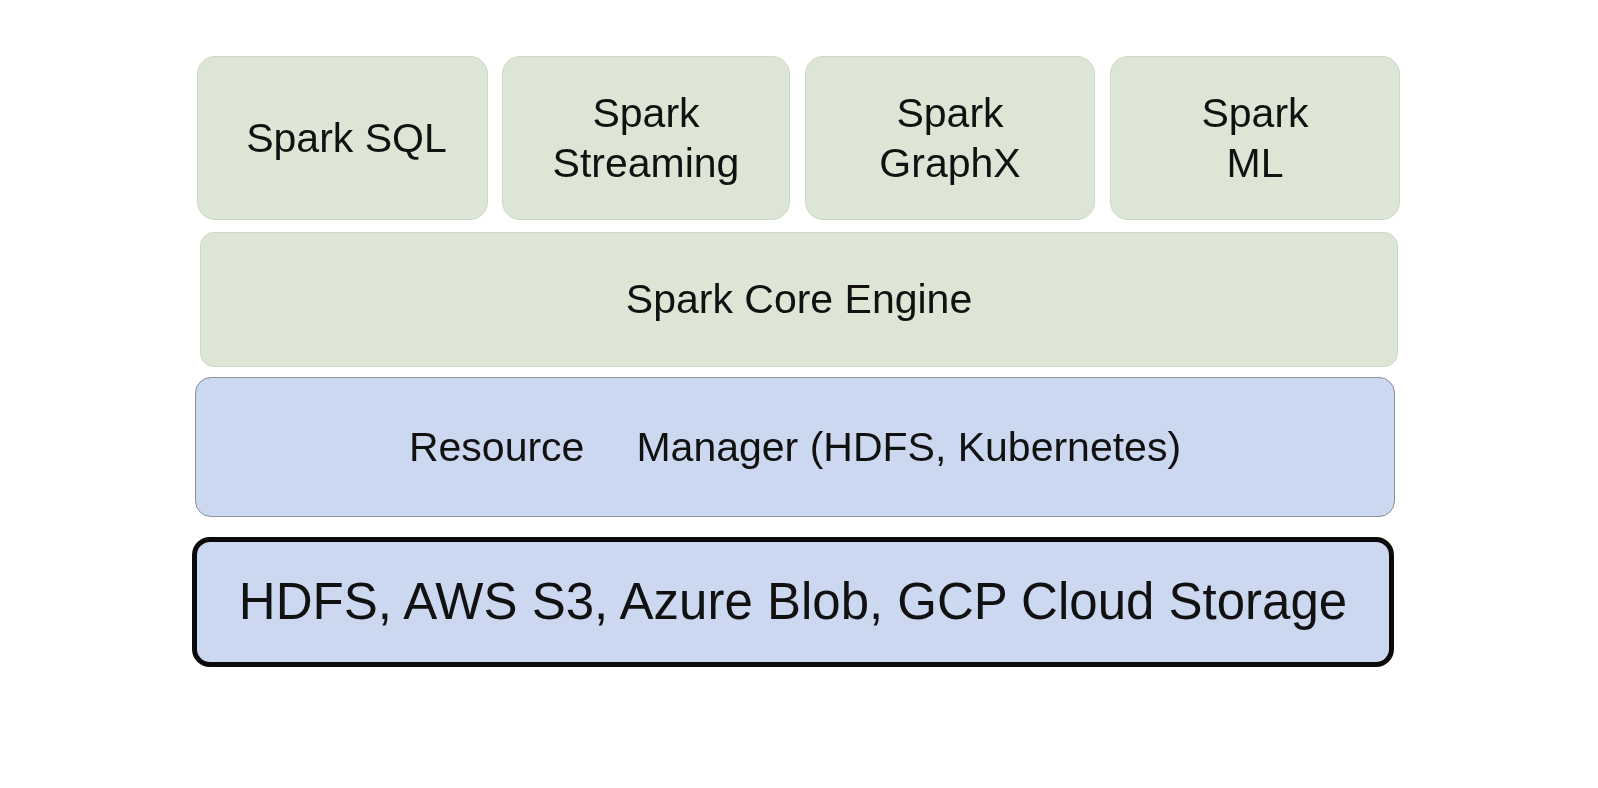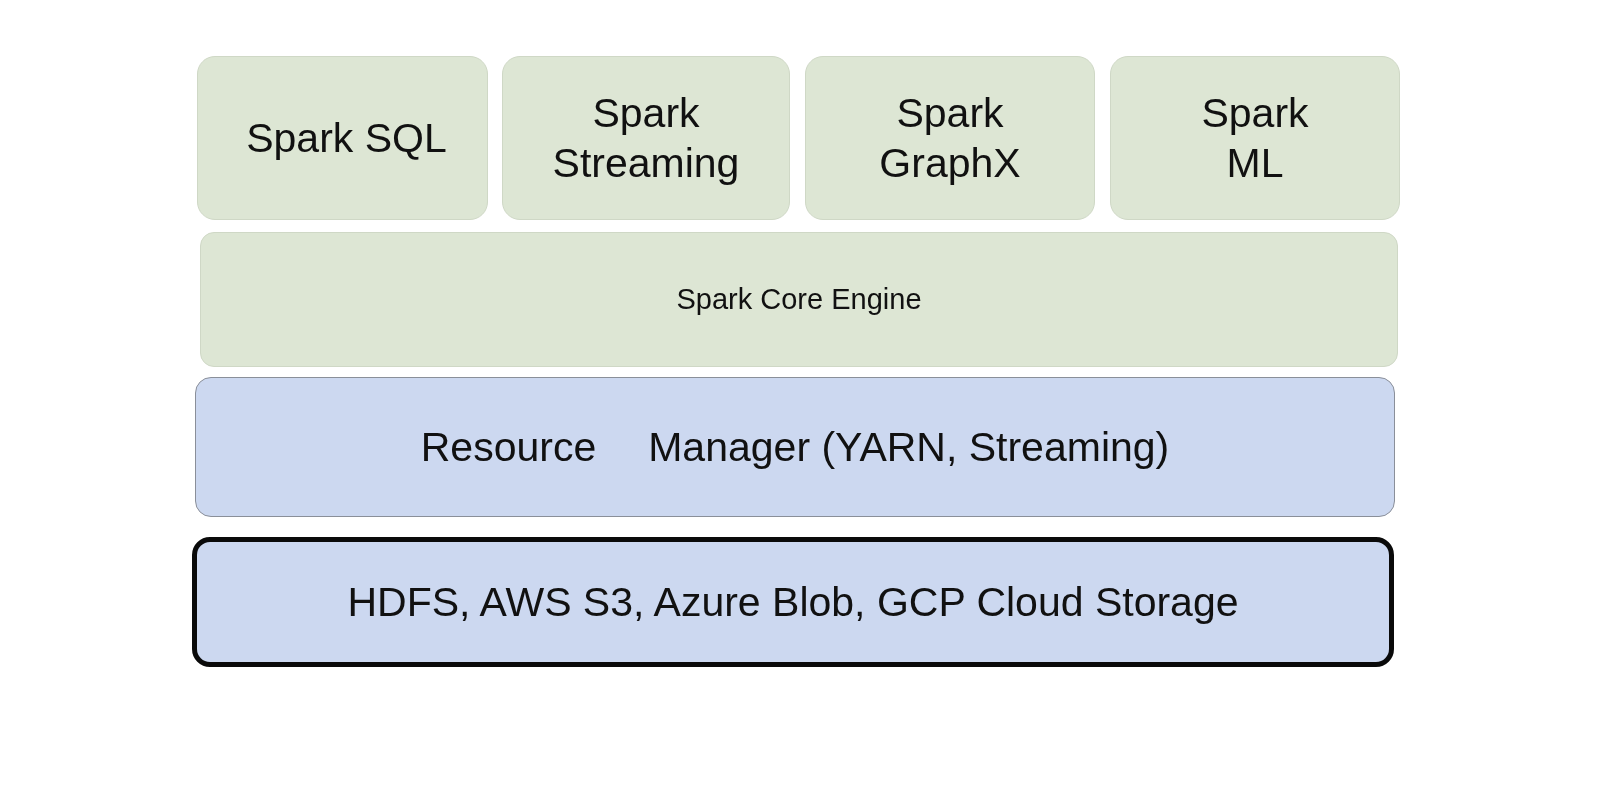--- a/index.html
+++ b/index.html
@@ -49,21 +49,21 @@
 
   
   .core-band {
     left: 200px;
     top: 232px;
     width: 1198px;
     height: 135px;
     background: #dde6d4;
     border: 1px solid #cfd8c6;
     border-radius: 14px;
-    font-size: 29px;
+    font-size: 41px;
   }
 
   
   .rm-band {
     left: 195px;
     top: 377px;
     width: 1200px;
     height: 140px;
     background: #ccd8f0;
     border: 1.5px solid #8a8f99;
@@ -75,21 +75,21 @@
 
   
   .storage-band {
     left: 192px;
     top: 537px;
     width: 1202px;
     height: 130px;
     background: #ccd8f0;
     border: 5px solid #0a0a0a;
     border-radius: 18px;
-    font-size: 41px;
+    font-size: 51px;
   }
 </style>
 </head>
 <body>
 
 <div id="canvas">
 
   <div class="node top-card c0">Spark SQL</div>
 
   <div class="node top-card c1">Spark
@@ -99,18 +99,18 @@
 GraphX</div>
 
   <div class="node top-card c3">Spark
 ML</div>
 
   <div class="node core-band">Spark Core Engine</div>
 
   <div class="node rm-band">
     <span>Resource</span>
     <span class="gap"></span>
-    <span>Manager (YARN, Streaming)</span>
+    <span>Manager (HDFS, Kubernetes)</span>
   </div>
 
   <div class="node storage-band">HDFS, AWS S3, Azure Blob, GCP Cloud Storage</div>
 
 </div>
 
 </body></html>

